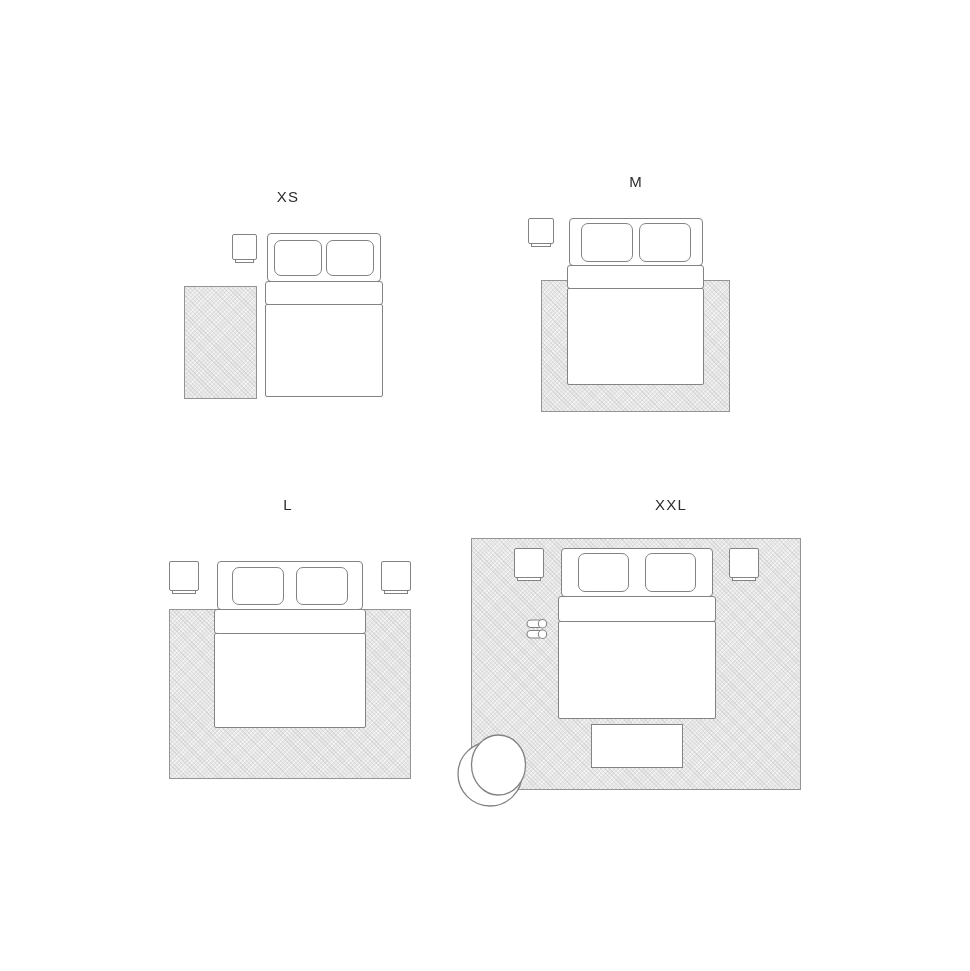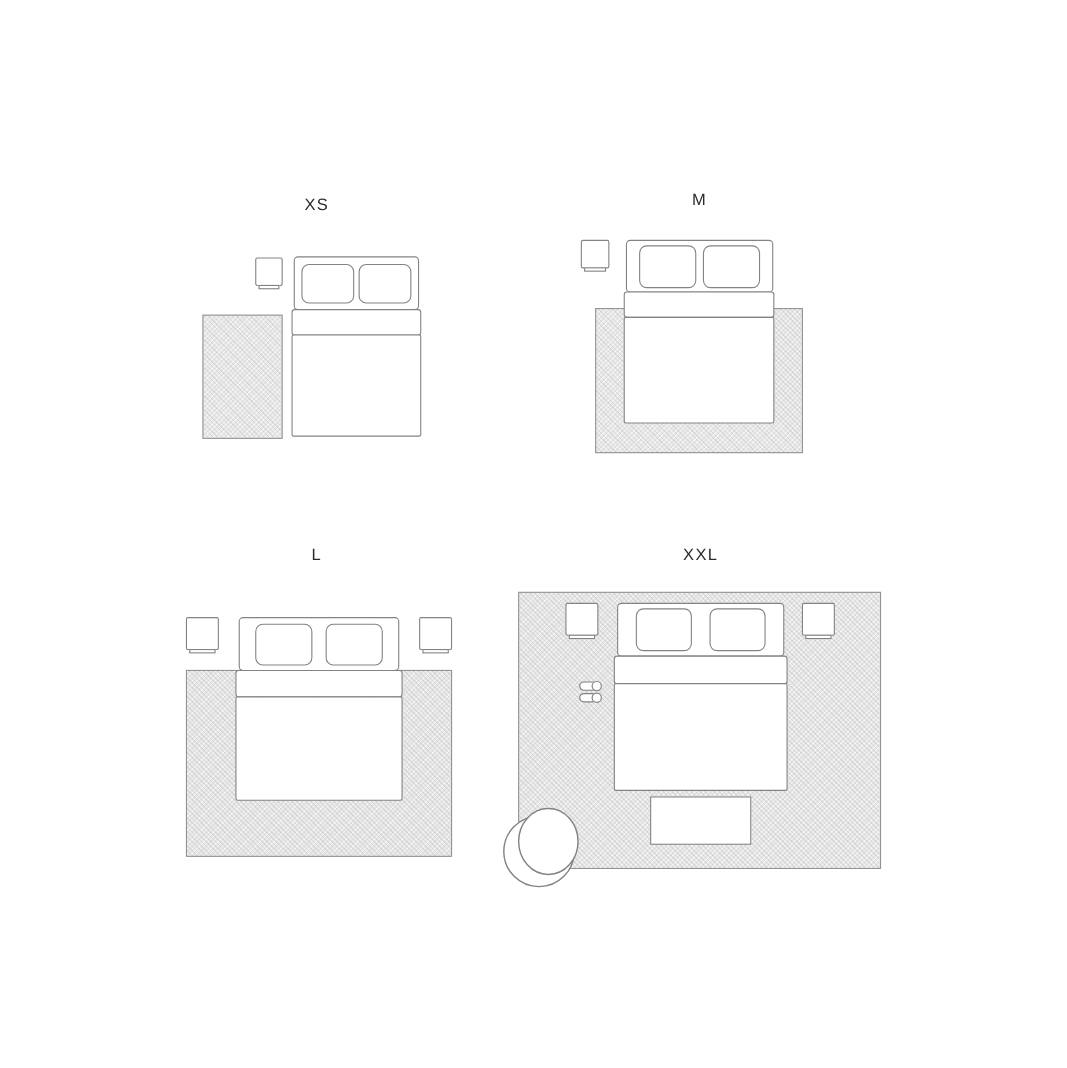--- a/index.html
+++ b/index.html
@@ -89,21 +89,21 @@
   }
   .chair { z-index: 3; }
   svg { display: block; }
 </style>
 </head>
 <body>
 
 <div class="canvas">
 
   <div>
-    <div class="size-label" style="left:238px; top:178px;">XS</div>
+    <div class="size-label" style="left:238px; top:188px;">XS</div>
 
     <div class="rug" style="left:184px; top:286px; width:73px; height:113px;"></div>
 
     <div class="furn" style="left:232px; top:234px; width:25px;">
       <div class="ns-top" style="height:26px;"></div>
       <div class="ns-bar"></div>
     </div>
 
     <div class="furn" style="left:265px; top:233px; width:118px;">
       <div class="bed-head" style="width:114px; height:49px; padding:0 6px;">
@@ -153,21 +153,21 @@
       <div class="bed-head" style="width:146px; height:49px; padding:0 14px;">
         <div class="pillow" style="width:52px; height:38px;"></div>
         <div class="pillow" style="width:52px; height:38px;"></div>
       </div>
       <div class="bed-band" style="height:25px;"></div>
       <div class="bed-body" style="height:95px;"></div>
     </div>
   </div>
 
   <div>
-    <div class="size-label" style="left:587px; top:496px;">XXL</div>
+    <div class="size-label" style="left:587px; top:496px;text-align:right;">XXL</div>
 
     <div class="rug" style="left:471px; top:538px; width:330px; height:252px;"></div>
 
     <div class="furn" style="left:514px; top:548px; width:30px;">
       <div class="ns-top" style="height:30px;"></div>
       <div class="ns-bar"></div>
     </div>
     <div class="furn" style="left:729px; top:548px; width:30px;">
       <div class="ns-top" style="height:30px;"></div>
       <div class="ns-bar"></div>

